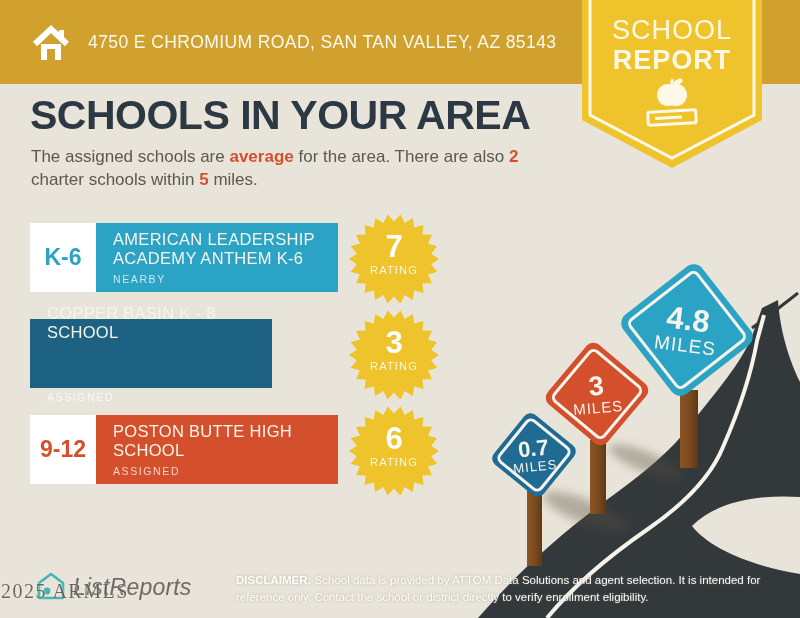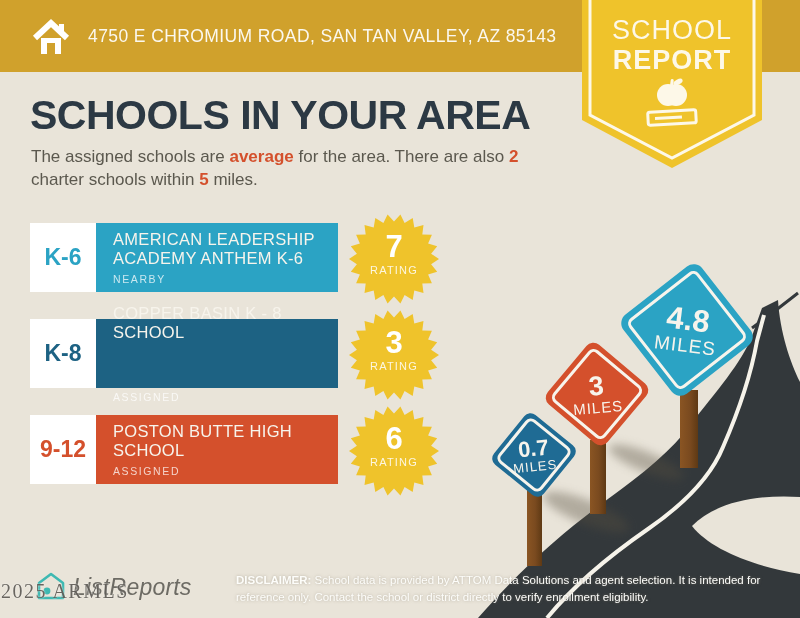--- a/index.html
+++ b/index.html
@@ -1,20 +1,20 @@
 <!DOCTYPE html>
 <html><head>
 <meta charset="utf-8">
 <style>
   html,body{margin:0;padding:0;}
   body{font-family:"Liberation Sans",sans-serif;}
   #stage{position:relative;width:800px;height:618px;background:#E9E4D9;overflow:hidden;}
 
   
-  .banner{position:absolute;left:0;top:0;width:800px;height:72px;display:flex;align-items:center;z-index:3;}
+  .banner{position:absolute;left:0;top:0;width:800px;height:84px;display:flex;align-items:center;z-index:3;}
   .banner .house{margin-left:32px;width:38px;height:40px;flex:none;}
   .banner .addr{margin-left:18px;color:#FBF8EF;font-size:17.5px;letter-spacing:.4px;}
 
   
   .ribbon{position:absolute;left:582px;top:0;width:180px;height:170px;z-index:4;}
   .ribbon svg{position:absolute;left:0;top:0;}
   .ribbon .rtext{position:absolute;left:0;top:16px;width:100%;text-align:center;color:#FDF8E8;line-height:1.1;}
   .ribbon .r1{font-size:27px;letter-spacing:1px;}
   .ribbon .r2{font-size:27px;font-weight:bold;letter-spacing:1px;}
   .ribbon .ricon{position:absolute;left:50%;top:76px;transform:translateX(-50%);}
@@ -155,21 +155,20 @@
   </div>
   <div class="burst" style="left:348px;top:213px;">
     <svg width="92" height="92" viewBox="-1 -1 92 92">
       <polygon fill="#EFC32B" points="90.0,45.0 82.1,50.3 88.2,57.7 79.1,60.6 82.9,69.3 73.3,69.6 74.5,79.0 65.3,76.5 63.7,85.9 55.6,81.0 51.4,89.5 45.0,82.5 38.6,89.5 34.4,81.0 26.3,85.9 24.7,76.5 15.5,79.0 16.7,69.6 7.1,69.3 10.9,60.6 1.8,57.7 7.9,50.3 0.0,45.0 7.9,39.7 1.8,32.3 10.9,29.4 7.1,20.7 16.7,20.4 15.5,11.0 24.7,13.5 26.3,4.1 34.4,9.0 38.6,0.5 45.0,7.5 51.4,0.5 55.6,9.0 63.7,4.1 65.3,13.5 74.5,11.0 73.3,20.4 82.9,20.7 79.1,29.4 88.2,32.3 82.1,39.7"></polygon>
       <text class="bnum" x="45" y="43" text-anchor="middle">7</text>
       <text class="blab" x="45" y="60" text-anchor="middle">RATING</text>
     </svg>
   </div>
 
   <div class="row" style="top:319px;">
-    <div class="gradebox" style="color: rgb(29, 98, 131);">K-8</div>
     <div class="bar" style="background: rgb(29, 98, 131); gap: 44px;">
       <div class="sname">COPPER BASIN K - 8
 SCHOOL</div>
       <div class="sstatus">ASSIGNED</div>
     </div>
   </div>
   <div class="burst" style="left:348px;top:309px;">
     <svg width="92" height="92" viewBox="-1 -1 92 92">
       <polygon fill="#EFC32B" points="90.0,45.0 82.1,50.3 88.2,57.7 79.1,60.6 82.9,69.3 73.3,69.6 74.5,79.0 65.3,76.5 63.7,85.9 55.6,81.0 51.4,89.5 45.0,82.5 38.6,89.5 34.4,81.0 26.3,85.9 24.7,76.5 15.5,79.0 16.7,69.6 7.1,69.3 10.9,60.6 1.8,57.7 7.9,50.3 0.0,45.0 7.9,39.7 1.8,32.3 10.9,29.4 7.1,20.7 16.7,20.4 15.5,11.0 24.7,13.5 26.3,4.1 34.4,9.0 38.6,0.5 45.0,7.5 51.4,0.5 55.6,9.0 63.7,4.1 65.3,13.5 74.5,11.0 73.3,20.4 82.9,20.7 79.1,29.4 88.2,32.3 82.1,39.7"></polygon>
       <text class="bnum" x="45" y="43" text-anchor="middle">3</text>

